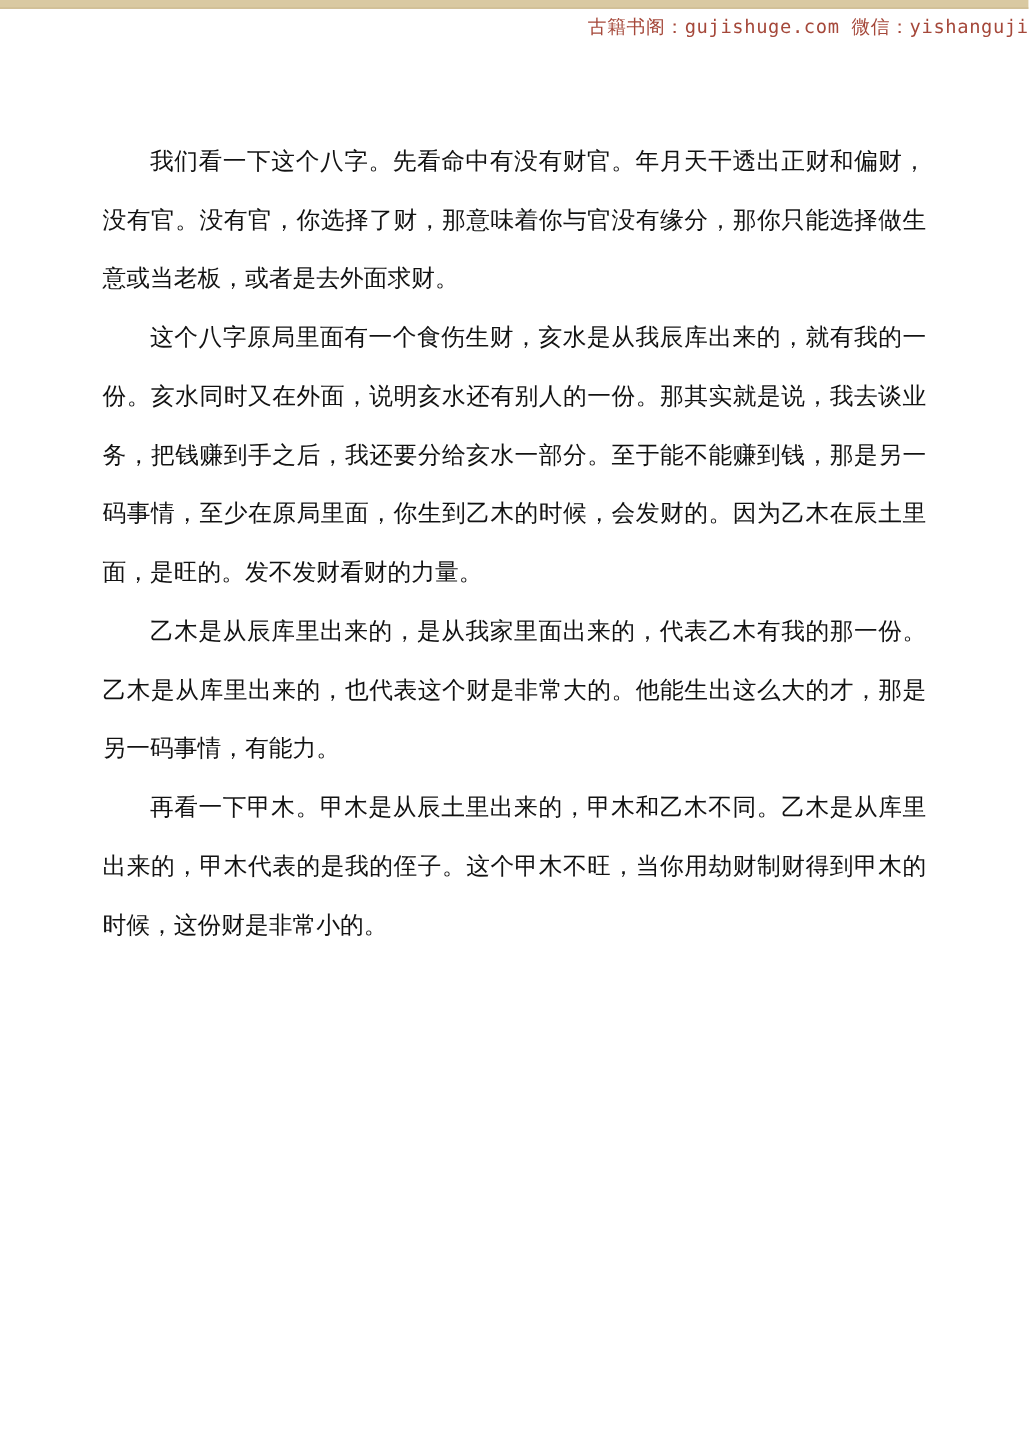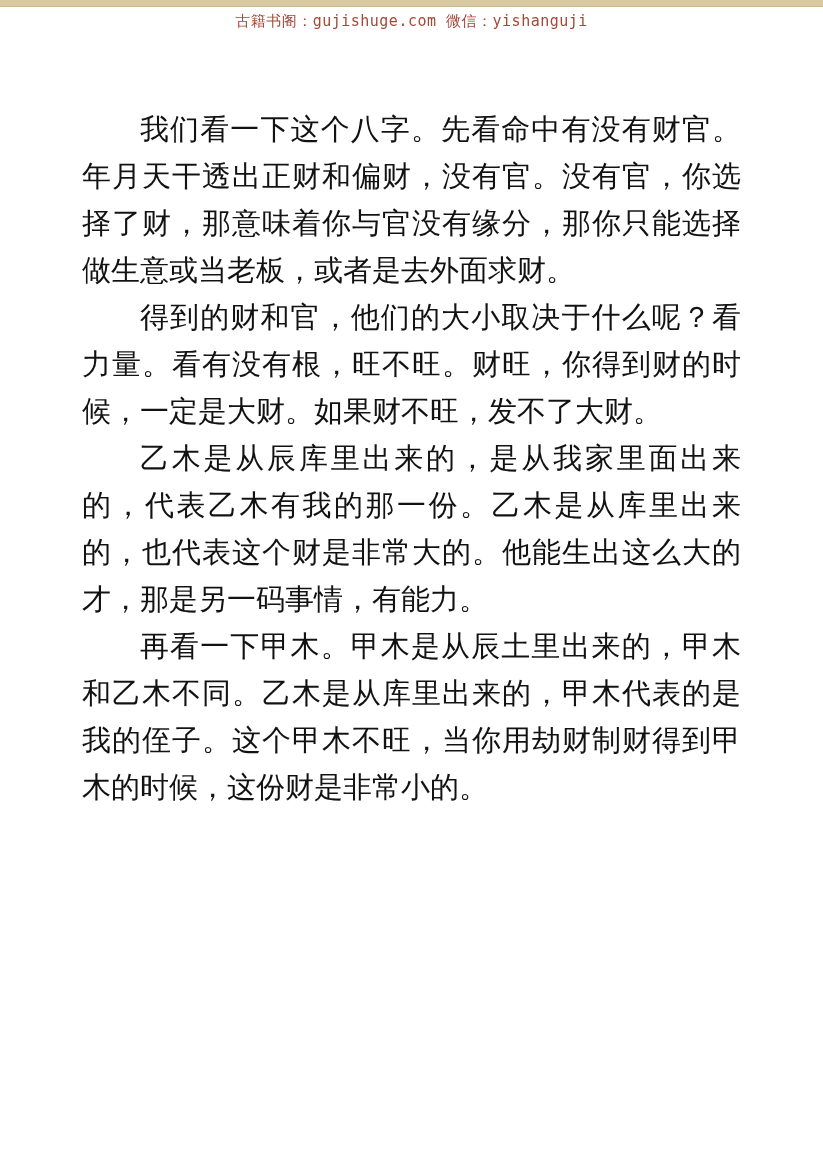--- a/index.html
+++ b/index.html
@@ -22,49 +22,49 @@
     width: 100%;
     height: 6px;
     background: #d9c9a2;
     border-bottom: 1px solid #cbb98e;
   }
   .site-header {
     position: absolute;
     top: 12px;
     left: 0;
     width: 100%;
-    text-align: center;
+    text-align: right;
     font-family: "DejaVu Sans Mono", "Liberation Serif", monospace;
     font-size: 15px;
     letter-spacing: 0.5px;
     color: #a5483a;
   }
   .content {
     position: absolute;
     top: 106px;
     left: 82px;
     width: 659px;
     color: #121212;
-    font-size: 29px;
+    font-size: 19px;
     line-height: 47px;
     text-align: justify;
     font-family: "Liberation Sans", "DejaVu Sans", sans-serif;
   }
   .content p {
     margin: 0;
     padding: 0;
     text-indent: 2em;
   }
 </style>
 </head>
 <body>
 
 <div class="page">
   <div class="top-bar"></div>
   <div class="site-header">古籍书阁：gujishuge.com 微信：yishanguji</div>
 
   <div class="content">
     <p>我们看一下这个八字。先看命中有没有财官。年月天干透出正财和偏财，没有官。没有官，你选择了财，那意味着你与官没有缘分，那你只能选择做生意或当老板，或者是去外面求财。</p>
-    <p>得到的财和官，他们的大小取决于什么呢？看力量。看有没有根，旺不旺。财旺，你得到财的时候，一定是大财。如果财不旺，发不了大财。</p>
+    <p>这个八字原局里面有一个食伤生财，亥水是从我辰库出来的，就有我的一份。亥水同时又在外面，说明亥水还有别人的一份。那其实就是说，我去谈业务，把钱赚到手之后，我还要分给亥水一部分。至于能不能赚到钱，那是另一码事情，至少在原局里面，你生到乙木的时候，会发财的。因为乙木在辰土里面，是旺的。发不发财看财的力量。</p>
     <p>乙木是从辰库里出来的，是从我家里面出来的，代表乙木有我的那一份。乙木是从库里出来的，也代表这个财是非常大的。他能生出这么大的才，那是另一码事情，有能力。</p>
     <p>再看一下甲木。甲木是从辰土里出来的，甲木和乙木不同。乙木是从库里出来的，甲木代表的是我的侄子。这个甲木不旺，当你用劫财制财得到甲木的时候，这份财是非常小的。</p>
   </div>
 </div>
 
 </body></html>

